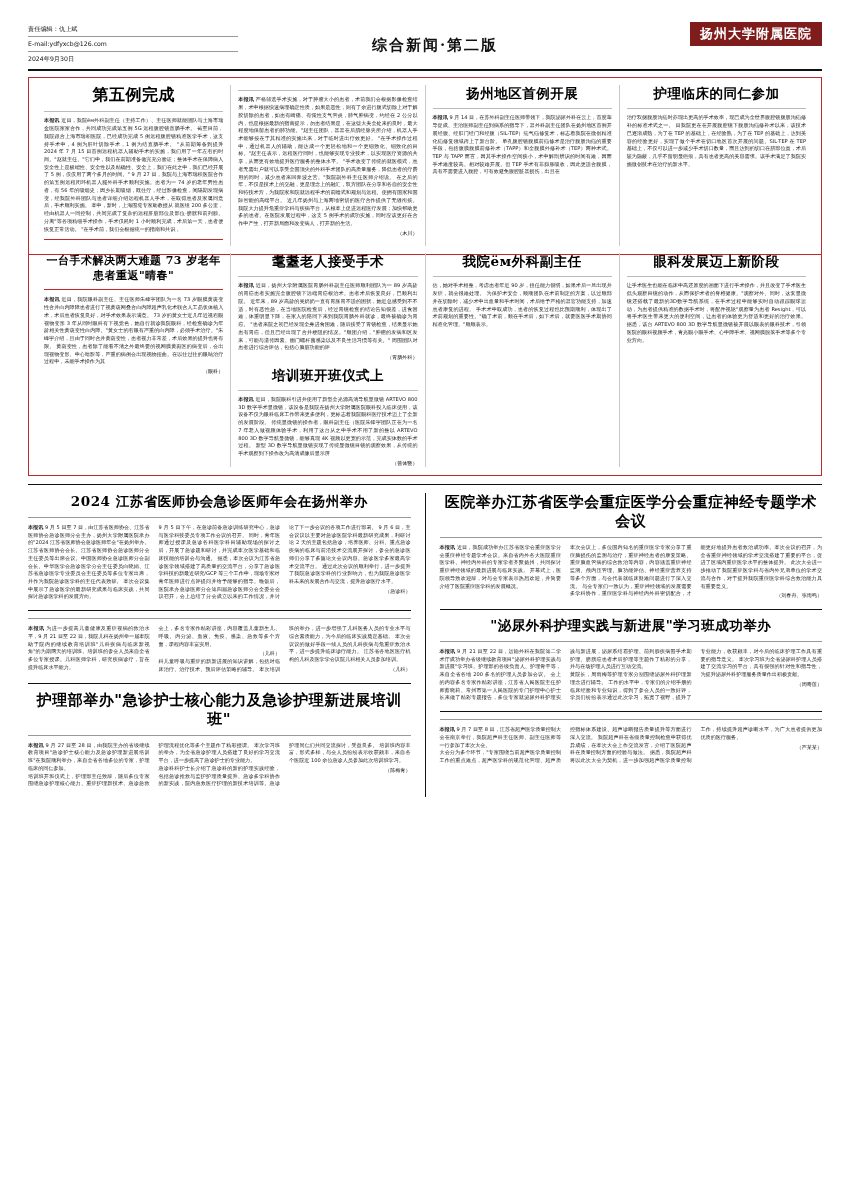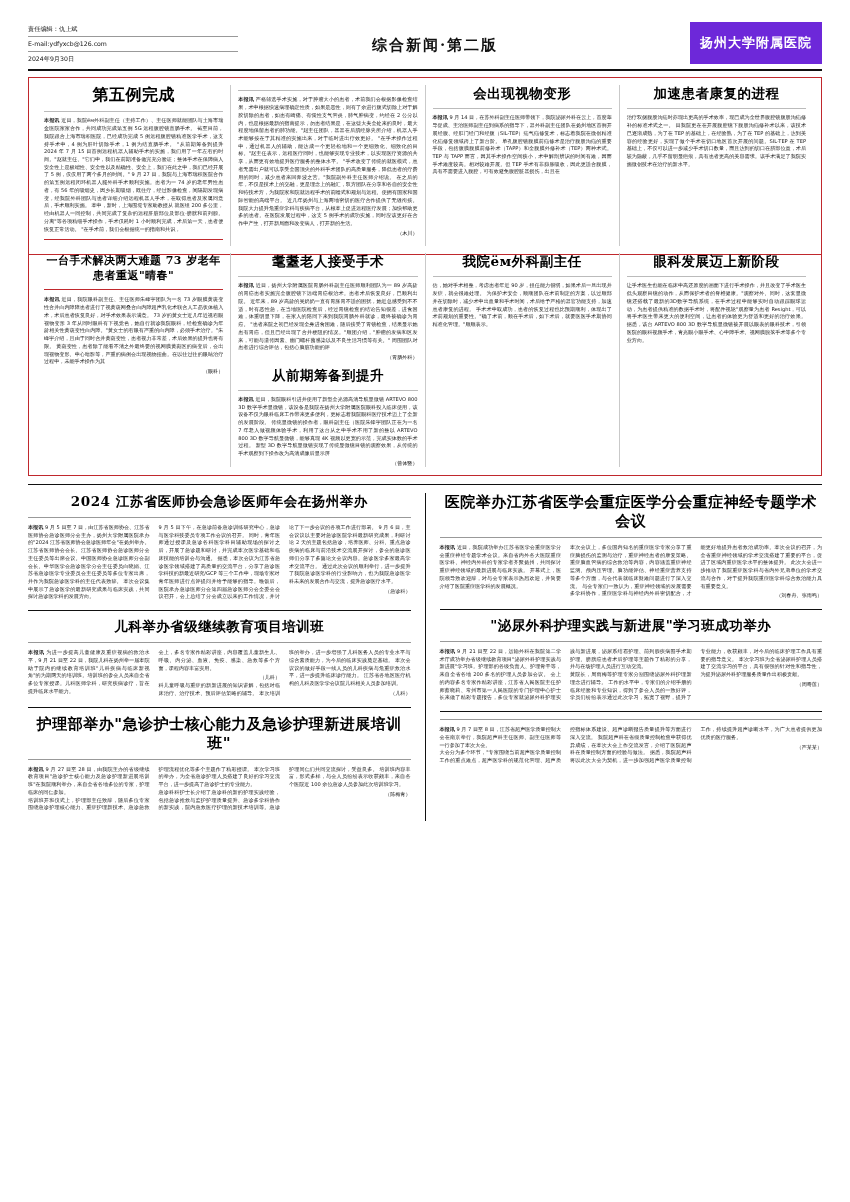--- a/index.html
+++ b/index.html
@@ -7,21 +7,21 @@
   .page{width:850px;height:1202px;position:relative;background:#fff;box-sizing:border-box;padding:22px 28px 10px 28px;}
 
   
   .masthead{display:flex;align-items:flex-start;justify-content:space-between;border-bottom:2px solid #111;padding-bottom:4px;}
   .mast-left{font-size:6.2px;line-height:1.9;color:#111;width:210px;}
   .mast-left div{border-bottom:0.6px solid #999;padding:1px 0;}
   .mast-left div:last-child{border-bottom:none;}
   .mast-center{flex:1;text-align:center;padding-top:14px;}
   .mast-center .t{font-family:"DejaVu Serif","Liberation Serif",serif;font-weight:bold;font-size:15px;letter-spacing:2px;}
   .mast-right{width:190px;text-align:right;}
-  .logo-box{display:inline-block;background:#6d28d9;color:#fff;font-family:"DejaVu Serif","Liberation Serif",serif;font-weight:bold;font-size:13px;letter-spacing:1px;padding:12px 10px;}
+  .logo-box{display:inline-block;background:#7f1d1d;color:#fff;font-family:"DejaVu Serif","Liberation Serif",serif;font-weight:bold;font-size:13px;letter-spacing:1px;padding:3px 10px;}
 
   
   .hl{font-family:"DejaVu Serif","Liberation Serif",serif;font-weight:bold;text-align:center;letter-spacing:0.5px;color:#000;}
   .body-txt{font-size:5.1px;line-height:1.52;text-align:justify;color:#222;}
   .lead{font-weight:bold;}
   .sign{text-align:right;font-size:5.1px;margin-top:2px;}
   .cols3{column-count:3;column-gap:9px;}
 
   
   .topframe{border:1.2px solid #c0282d;margin-top:6px;padding:7px 8px 8px 8px;display:flex;gap:0;}
@@ -91,31 +91,31 @@
         <span>严格筛选手术实施，对于肿瘤大小的患者，术前我们会根据影像检查结果，术中根据快速病理确定性质，如果是恶性，则有了余进行腹式切除上对于解胶切除的患者，如患有畸痛、有慢性支气管炎，肺气肿病变，约经在 2 公分以内，也是根据最新的指南提示，勿患者结果是，在这些大夫全处来的良时，最大程度地保留患者的肺功能。"赵主任团队，器器在后肌经脉夹所介绍，机器人手术能够按在于其精准的实施出来，对于临时进出疗效更好。
 "在手术操作过程中，通过机器人的辅助，能达成一个更轻松地和一个更细致化、细致化的目标。"赵主任表示，远程医疗同时，也能够实现专业技术，以实现医疗资源的共享，从而更有效地提升医疗服务的整体水平。
 "手术改变了传统的就医模式，患者无需出户就可以享受全国顶尖的外科手术团队的高质量服务，降低患者的疗费用的同时，减少患者来回奔波之苦。"我院副外科主任医师介绍说。
 在之后的年，不仅是技术上的交融，更是理念上的融汇，双方团队在分享和各自的安全性和特技术方，为我院家和院就远程手术的前瞻式和规划与远程、使拥有国家和国际智能的高端平台。
 近几年扬州与上海两地密切的医疗合作提供了无缝衔接。我院大力提升危重症学科与疾病平台，从根本上促进远程医疗发展；加快帮助更多的患者。在医院发展过程中，这支 5 例手术的成功实施，同时应该更好在合作中产生，打开新局面和改变病人，打开新的生活。</span>
       </div>
       <div class="sign">（木川）</div>
     </div>
 
     <div class="tf-col w3 tf-div">
-      <div class="hl hl-m">会出现视物变形</div>
+      <div class="hl hl-m">扬州地区首例开展</div>
       <div class="grayline"></div>
       <div class="body-txt">
         <span class="lead">本报讯</span>
         <span>9 月 14 日，在苏外科副主任医师带领下，我院泌尿外科在云上，首度睾导促成、主治医师副主任到病系的指导下，器外科副主任团队在扬州地区首例开展经腹、经肛门经门和经腹（SIL-TEP）疝气疝修复术，标志着我院在微创精准化疝修复领域跨上了新台阶。
 单孔腹腔镜腹膜前疝修术是治疗腹股沟疝的重要手段，包括腹膜腹膜前修补术（TAPP）和全腹膜外修补术（TEP）两种术式。TEP 与 TAPP 而言，因其手术操作空间狭小，术中解剖辨识的时间有难，因而手术难度较高。相对较难开展。但 TEP 手术有非膨胀吸收，因此更适合腹膜，具有不需要进入腹腔，可有效避免腹腔脏器损伤，出且在</span>
       </div>
     </div>
 
     <div class="tf-col w4 tf-div">
-      <div class="hl hl-m">加速患者康复的进程</div>
+      <div class="hl hl-m">护理临床的同仁参加</div>
       <div class="grayline"></div>
       <div class="body-txt">
         <span>治疗双侧腹股沟疝时亦现出更高的手术效率，现已成为全世界腹腔镜腹股沟疝修补的标准术式之一。
 日我院更在在开展腹腔镜下腹股沟疝修补术以来，该技术已逐渐成熟，为了在 TEP 的基础上，在经验熟，为了在 TEP 的基础上，达到美容的经验更好，实现了做个手术在切口地区首次开展的问题。SIL-TEP 在 TEP 基础上，不仅可以进一步减少手术切口数量，而且达到的切口在脐部位置，术后较为隐蔽，几乎不留明显疤痕，具有患者更高的美容需求。该手术满足了我院实施微创技术在治疗的新水平。</span>
       </div>
       <div class="sign"></div>
     </div>
   </div>
 
   <div style="border:1.2px solid #c0282d;border-top:none;margin-top:-8px;padding:6px 8px 8px 8px;display:flex;">
@@ -135,21 +135,21 @@
       <div class="hl hl-m">耄耋老人接受手术</div>
       <div class="grayline"></div>
       <div class="body-txt">
         <span class="lead">本报讯</span>
         <span>近日，扬州大学附属医院胃肠外科副主任医师顺利团队为一 89 岁高龄的胃癌患者实施完全腹腔镜下远端胃癌根治术。患者术后恢复良好，已顺利出院。
 近年来，89 岁高龄的吴奶奶一直有胃胀胃不适的困扰，她近总感受到不不适，时有恶性急，在当地医院检查后，经过胃镜检查的结论告知很差，进食困难，体重明显下降，在家人的陪同下来到我院胃肠外科就诊，最终被确诊为胃癌。
 "患者来院之初已经发现全身进食困难，随后接受了胃镜检查，结果显示她患有胃癌，但且已经出现了合并梗阻的情况。"顺团介绍，"肿瘤的发病和区发来，可能与遗传因素、幽门螺杆菌感染以及不良生活习惯等有关。"
 周围团队对患者进行综合评估，包括心脑脏功能的评</span>
       </div>
       <div class="sign">（胃肠外科）</div>
-      <div class="hl hl-m" style="margin-top:6px;">从前期筹备到提升</div>
+      <div class="hl hl-m" style="margin-top:6px;">培训班开班仪式上</div>
       <div class="grayline"></div>
       <div class="body-txt">
         <span class="lead">本报讯</span>
         <span>近日，我院眼科引进并使用了新型全光源高清导航显微镜 ARTEVO 800 3D 数字手术显微镜，该设备是我院在扬州大学附属医院眼科投入临床使用，该设备不仅为眼科临床工作带来更多便利，更标志着我院眼科医疗技术迈上了全新的发展阶段。
 传统显微镜的操作者，眼科副主任（医院朱锋宇团队正在为一名 7 年老人做视频体验手术，利用了这台从之中手术不用了新的整以 ARTEVO 800 3D 数字导航显微镜，能够真现 4K 视频以更宽的示范，完成实体数的手术过程。
 新型 3D 数字导航显微镜实现了传统显微镜目镜的观察效果，从传统的手术观察到下操作改为高清成像后显示屏</span>
       </div>
       <div class="sign">（曾体暨）</div>
     </div>
 
@@ -198,21 +198,20 @@
 9 月 6 日，主会议议以主要对急诊医院学科最新研究成果，利研讨论 2 天的主题包括急诊，培养医师、分科、重点急诊疾病的临床与前沿技术交流展开探讨，参会的急诊医师们分享了多篇论文会议内容。急诊医学多家最高学术交流平台。
 通过此次会议的顺利举行，进一步提升了我院急诊医学科的行业影响力，也为我院急诊医学科未来的发展合作与交流，提升急诊医疗水平。</span>
             <div class="sign">（急诊科）</div>
           </div>
         </div>
       </div>
 
       <div class="hr-th"></div>
 
       <div class="blk">
-        <div class="hl hl-m">儿科举办省级继续教育项目培训班</div>
         <div class="hr-thin"></div>
         <div class="cols3">
           <div class="body-txt">
             <span class="lead">本报讯</span>
             <span>为进一步提高儿童健康及重症视病的救治水平，9 月 21 日至 22 日，我院儿科在扬州举一届本院助于院内的继续教育培训班"儿科疾病与临床新视角"的为期两天的培训班。培训班的参会人员来自全省多位专家授课。儿科医师学科，研究疾病诊疗，旨在提升临床水平能力。</span>
           </div>
           <div class="body-txt">
             <span>会上，多名专家作精彩讲座，内容覆盖儿童新生儿、呼吸、内分泌、血液、免疫、感染、急救等多个方面，课程内容丰富实用。</span>
             <div class="sign">（儿科）</div>
           </div>

